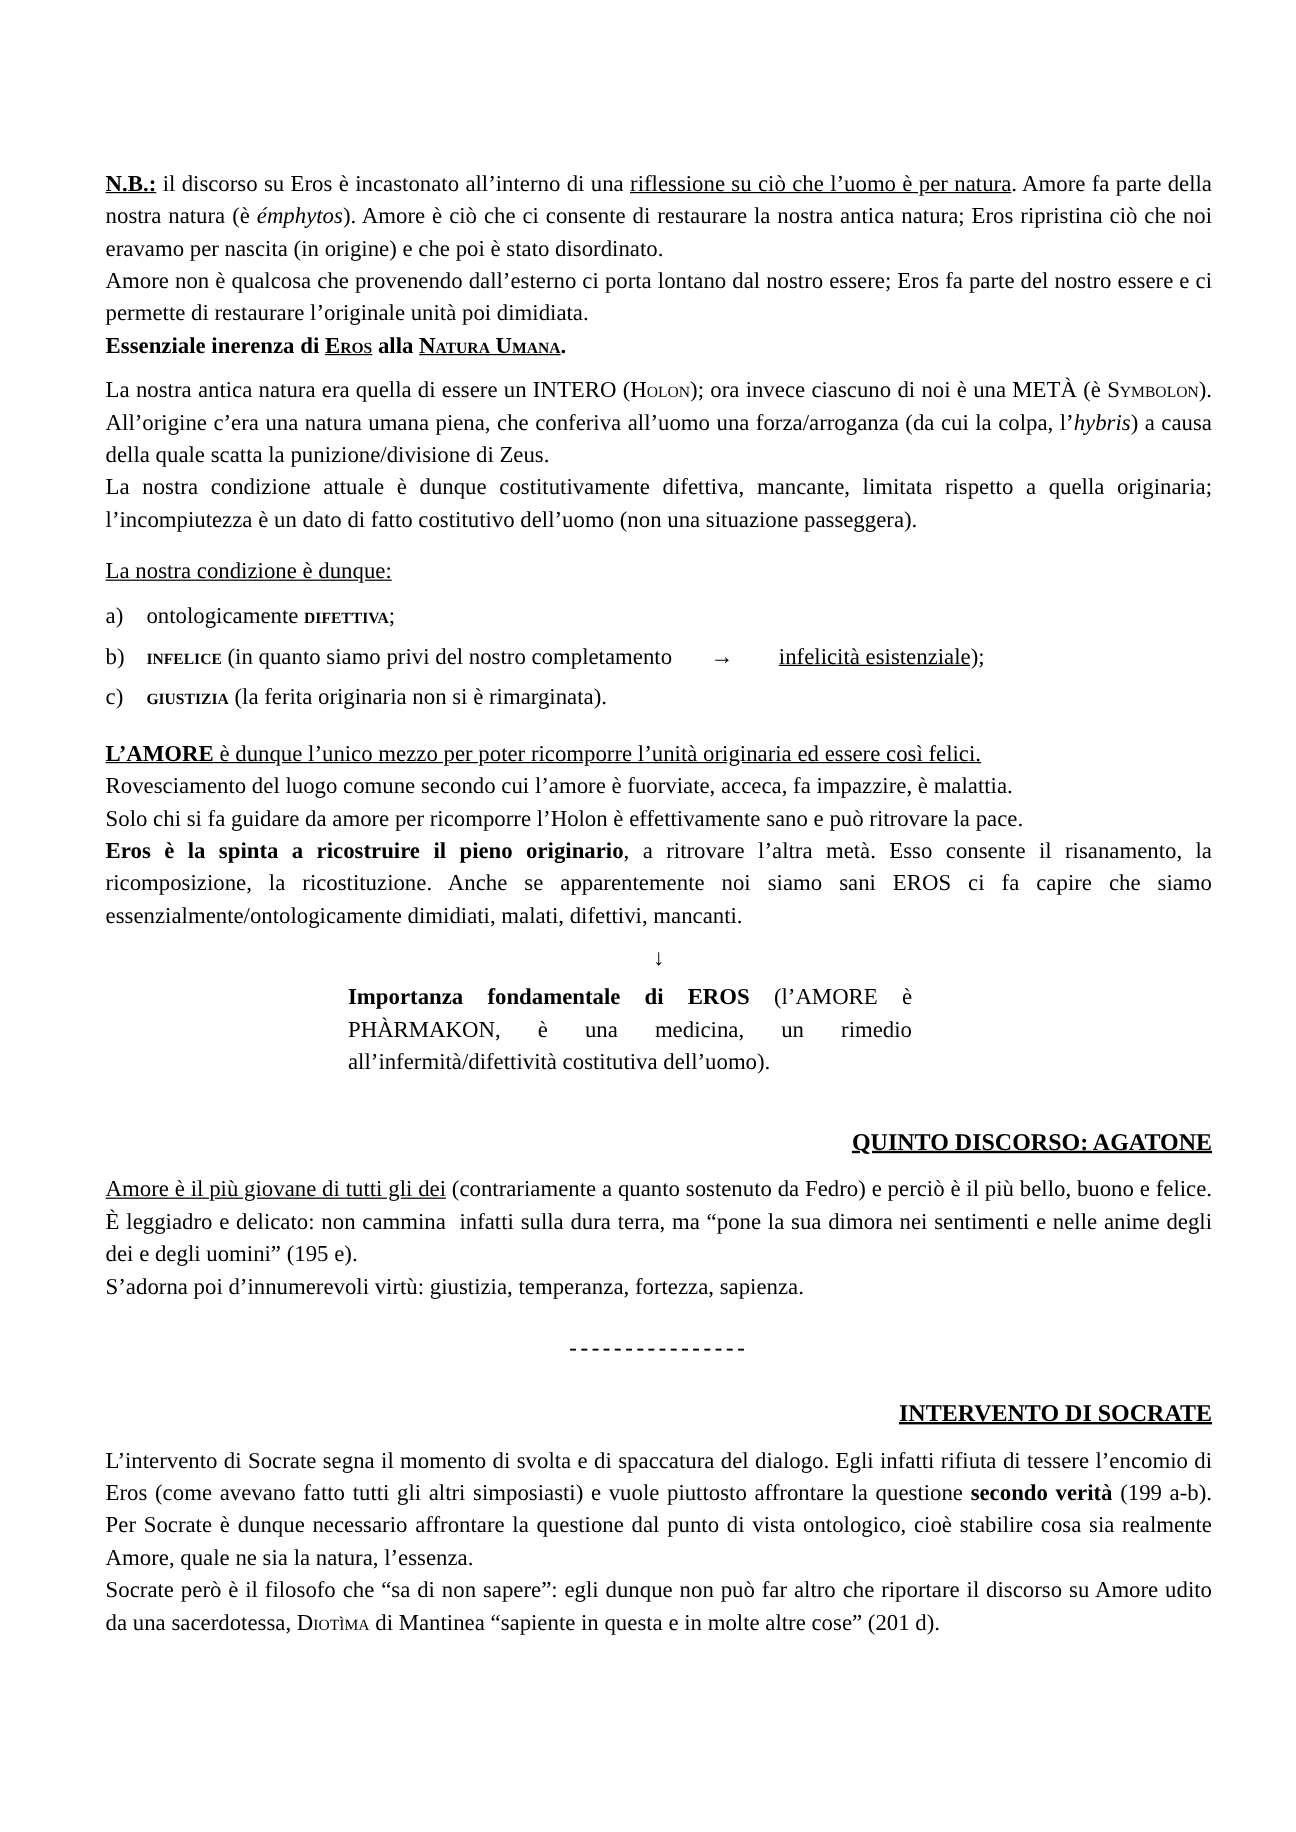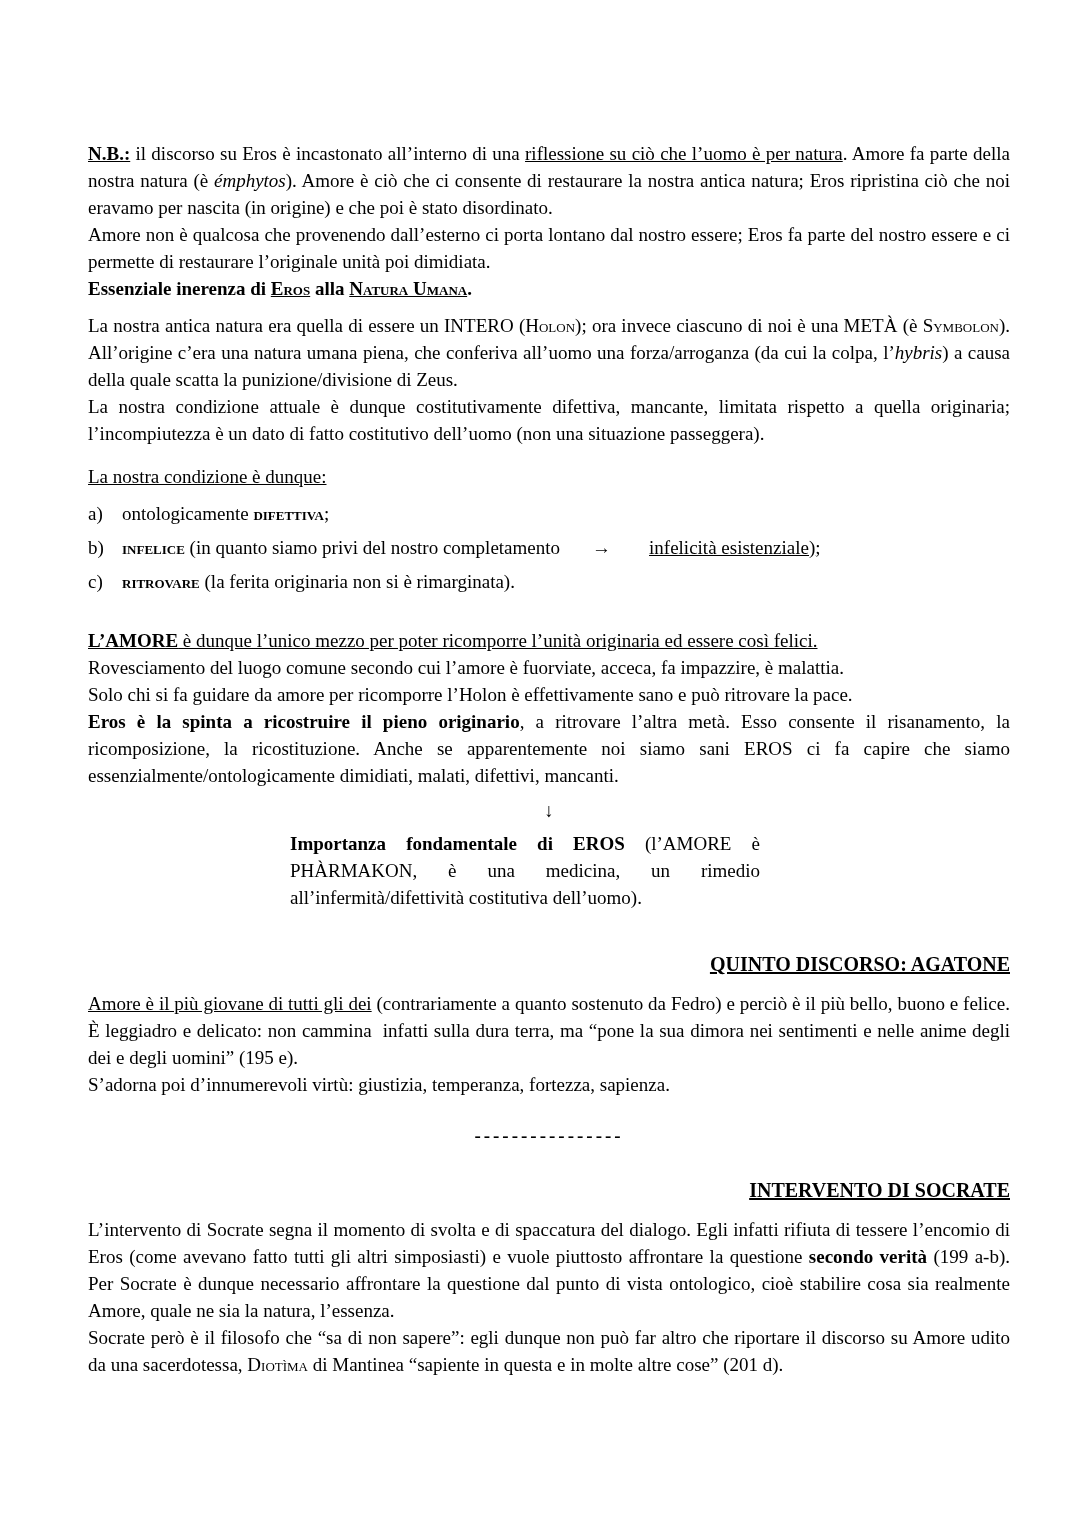--- a/index.html
+++ b/index.html
@@ -49,23 +49,23 @@
       <div class="block list-item" style="margin-top: 10px;">
         <span class="marker">a)</span>
         <span class="li-content"><span class="seg">ontologicamente </span><span class="seg b sc">difettiva</span><span class="seg">;</span></span>
       </div>
       <div class="block list-item" style="margin-top: 7px;">
         <span class="marker">b)</span>
         <span class="li-content"><span class="seg b sc">infelice</span><span class="seg"> (in quanto siamo privi del nostro completamento</span><span class="tab" style="width: 32px;"></span><span class="seg">→</span><span class="tab" style="width: 38px;"></span><span class="seg u">infelicità esistenziale)</span><span class="seg">;</span></span>
       </div>
       <div class="block list-item" style="margin-top: 7px;">
         <span class="marker">c)</span>
-        <span class="li-content"><span class="seg b sc">ritrovare</span><span class="seg"> (la ferita originaria non si è rimarginata).</span></span>
+        <span class="li-content"><span class="seg b sc">giustizia</span><span class="seg"> (la ferita originaria non si è rimarginata).</span></span>
       </div>
-      <div class="block p" style="margin-top: 32px;"><span class="seg b u">L’AMORE</span><span class="seg u"> è dunque l’unico mezzo per poter ricomporre l’unità originaria ed essere così felici.</span><span class="seg">
+      <div class="block p" style="margin-top: 20px;"><span class="seg b u">L’AMORE</span><span class="seg u"> è dunque l’unico mezzo per poter ricomporre l’unità originaria ed essere così felici.</span><span class="seg">
 Rovesciamento del luogo comune secondo cui l’amore è fuorviate, acceca, fa impazzire, è malattia.
 Solo chi si fa guidare da amore per ricomporre l’Holon è effettivamente sano e può ritrovare la pace.
 </span><span class="seg b">Eros è la spinta a ricostruire il pieno originario</span><span class="seg">, a ritrovare l’altra metà. Esso consente il risanamento, la ricomposizione, la ricostituzione. Anche se apparentemente noi siamo sani EROS ci fa capire che siamo essenzialmente/ontologicamente dimidiati, malati, difettivi, mancanti.</span></div>
       <div class="block center" style="margin-top: 8px;"><span class="seg">↓</span></div>
       <div class="block p-indent" style="margin-top: 6px;"><span class="seg b">Importanza fondamentale di EROS</span><span class="seg"> (l’AMORE è PHÀRMAKON, è una medicina, un rimedio all’infermità/difettività costitutiva dell’uomo).</span></div>
       <div class="block h2" style="margin-top: 40px;"><span class="seg b u">QUINTO DISCORSO: AGATONE</span></div>
       <div class="block p" style="margin-top: 12px;"><span class="seg u">Amore è il più giovane di tutti gli dei</span><span class="seg"> (contrariamente a quanto sostenuto da Fedro) e perciò è il più bello, buono e felice. È leggiadro e delicato: non cammina  infatti sulla dura terra, ma “pone la sua dimora nei sentimenti e nelle anime degli dei e degli uomini” (195 e).
 S’adorna poi d’innumerevoli virtù: giustizia, temperanza, fortezza, sapienza.</span></div>
       <div class="block center" style="margin-top: 24px;"><span class="seg b dashes">----------------</span></div>
       <div class="block h2" style="margin-top: 28px;"><span class="seg b u">INTERVENTO DI SOCRATE</span></div>

